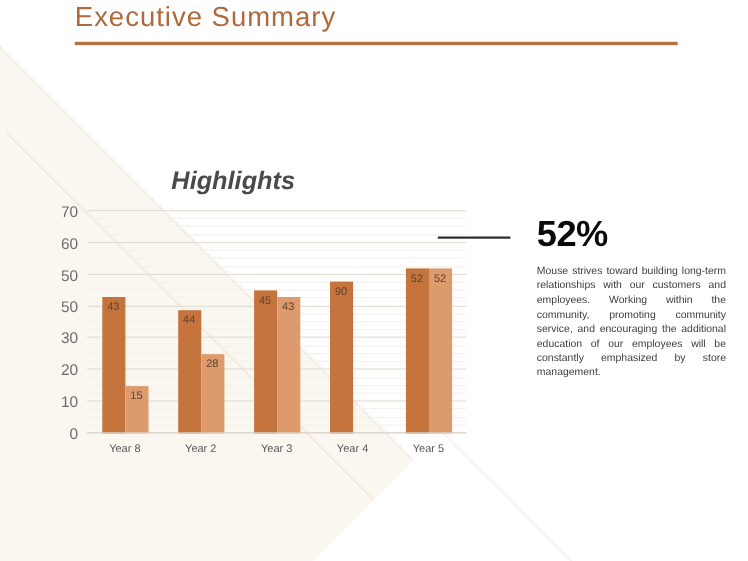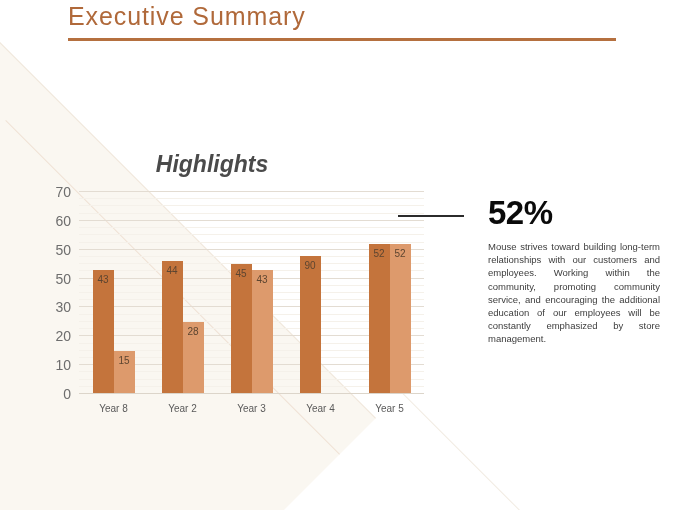--- a/index.html
+++ b/index.html
@@ -299,21 +299,21 @@
           <div class="group" style="left: 13.5px; width: 42px;">
             <div class="bar s1" style="height: 124.086px;">
               <div class="bar-label">43</div>
             </div>
             <div class="bar s2" style="height: 43.2857px;">
               <div class="bar-label">15</div>
             </div>
             <div class="xtick">Year 8</div>
           </div>
           <div class="group" style="left: 82.5px; width: 42px;">
-            <div class="bar s1" style="height: 133px;">
+            <div class="bar s1" style="height: 112px;">
               <div class="bar-label">44</div>
             </div>
             <div class="bar s2" style="height: 72.1429px;">
               <div class="bar-label">28</div>
             </div>
             <div class="xtick">Year 2</div>
           </div>
           <div class="group" style="left: 151.5px; width: 42px;">
             <div class="bar s1" style="height: 129.857px;">
               <div class="bar-label">45</div>

